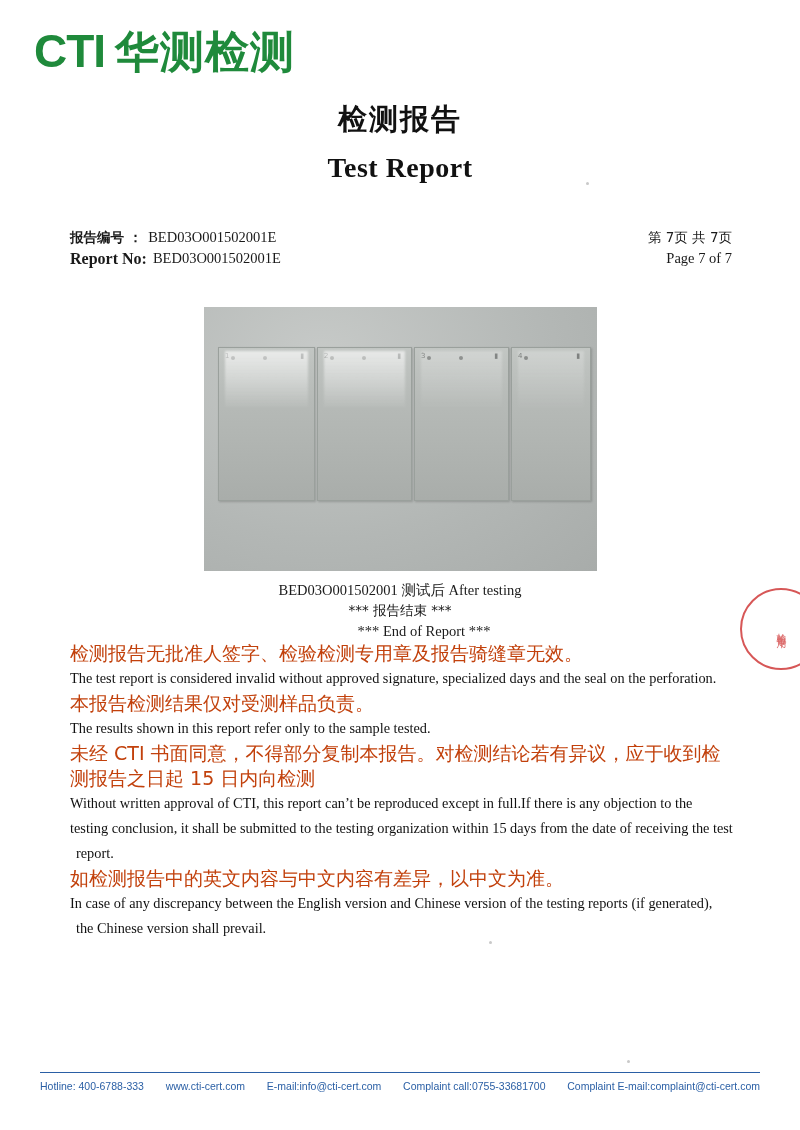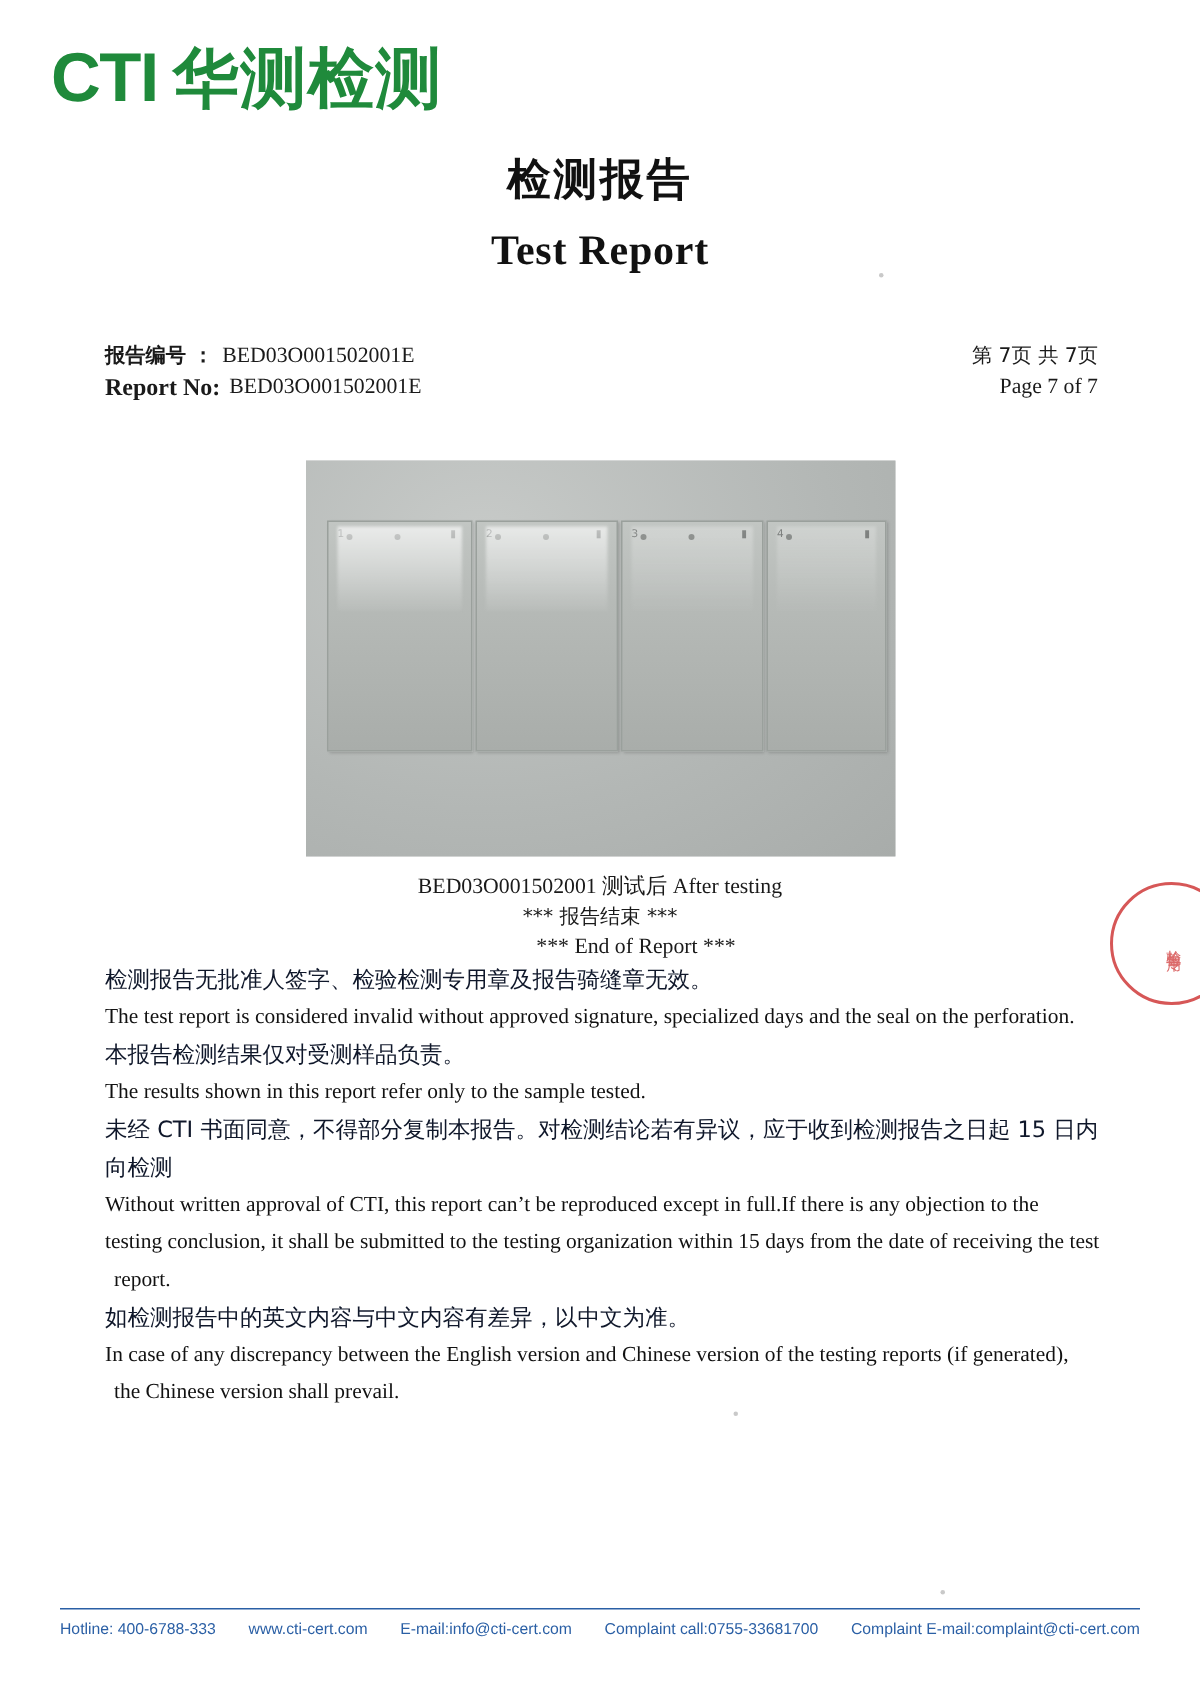--- a/index.html
+++ b/index.html
@@ -196,23 +196,23 @@
 
   
   .body-block {
     position: absolute;
     left: 70px;
     top: 641px;
     width: 666px;
   }
   .body-block .cn-line {
     font-family: "DejaVu Sans", sans-serif;
-    font-size: 15px;
+    font-size: 19px;
     line-height: 25px;
-    color: #0f172a;
+    color: #c2410c;
   }
   .body-block .en-line {
     font-family: "Liberation Serif", serif;
     font-size: 14.3px;
     line-height: 25px;
     color: #111;
   }
   .body-block .indent {
     padding-left: 6px;
   }

